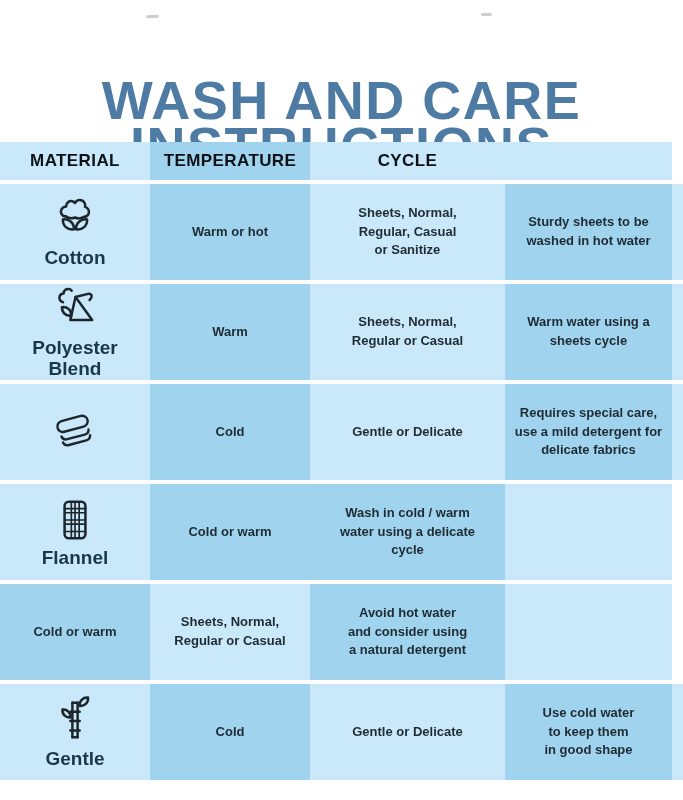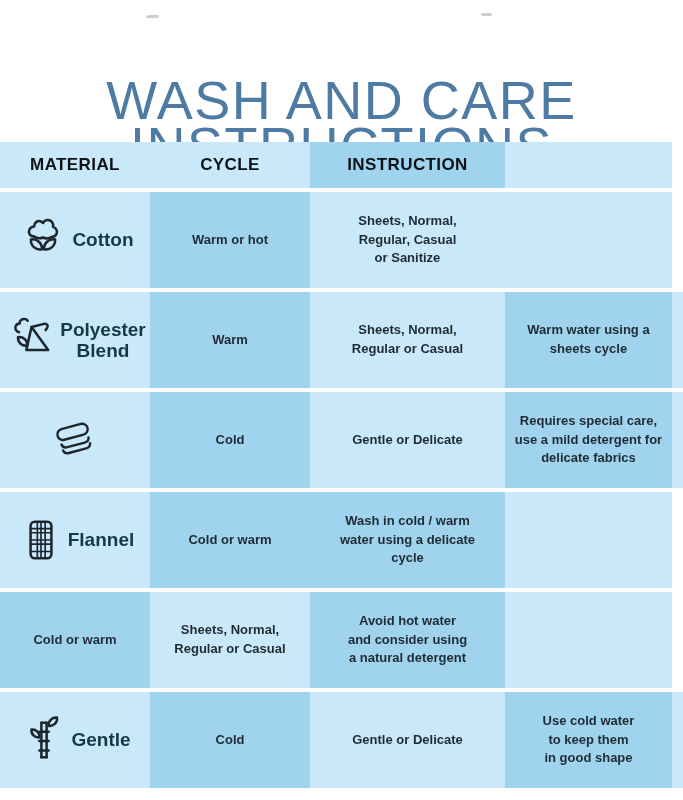--- a/index.html
+++ b/index.html
@@ -10,37 +10,37 @@
   html,body{margin:0;padding:0;}
   body{
     width:683px;height:800px;background:#ffffff;position:relative;overflow:hidden;
     font-family:"Liberation Sans",sans-serif;
   }
   .dash{position:absolute;height:3px;border-radius:2px;background:#c9ced2;}
   .dash-1{left:146px;top:15px;width:13px;transform:rotate(-4deg);}
   .dash-2{left:481px;top:13px;width:11px;}
   .title{
     position:absolute;top:42px;left:0;right:0;text-align:center;
-    color:var(--title);font-weight:normal;font-size:54px;line-height:.85;letter-spacing:1.5px;
+    color:var(--title);font-weight:bold;font-size:54px;line-height:.85;letter-spacing:1.5px;
   }
   .title span{display:block;}
   .table{position:absolute;top:142px;left:0;width:683px;}
   .row{display:grid;grid-template-columns:150px 160px 195px 167px 11px;margin-bottom:4px;}
   .cell{display:flex;align-items:center;justify-content:center;text-align:center;padding:2px 4px;}
   .light{background:var(--cell-light);}
   .dark{background:var(--cell-dark);}
   .sliver{background:var(--cell-light);padding:0;}
-  .header-row .cell{height:46px;}
+  .header-row .cell{height:38px;}
   .header-label{font-size:17px;font-weight:bold;color:var(--header-text);letter-spacing:.4px;}
   .body-row .cell{height:96px;}
   .body-text{
     font-size:13px;font-weight:bold;color:var(--body-text);
     line-height:1.45;white-space:pre-line;
   }
-  .mat-cell{flex-direction:row;gap:2px;}
+  .mat-cell{flex-direction:column;gap:2px;}
   .mat-label{
     font-size:19px;font-weight:bold;color:var(--material-text);
     line-height:1.12;white-space:pre-line;
   }
   .icon{display:block;}
   .icon svg{display:block;stroke:var(--icon);fill:none;stroke-width:2.4;stroke-linecap:round;stroke-linejoin:round;}
 </style>
 </head>
 <body>
 
@@ -51,25 +51,25 @@
   <span>WASH AND CARE</span>
   <span>INSTRUCTIONS</span>
 </h1>
 
 <div class="table">
 
   <div class="row header-row">
     <div class="cell light">
       <span class="header-label">MATERIAL</span>
     </div>
+    <div class="cell dark">
+      <span class="header-label">TEMPERATURE</span>
+    </div>
     <div class="cell light">
       <span class="header-label">CYCLE</span>
-    </div>
-    <div class="cell dark">
-      <span class="header-label">INSTRUCTION</span>
     </div>
     <div class="cell sliver"></div>
   </div>
 
   <div class="row body-row">
     <div class="cell light mat-cell">
       <span class="icon">
         <svg viewBox="0 0 48 48" width="54" height="50">
           <path d="M15 20.5 C11.5 20.5 9.5 16.8 11 13.8 C12 12 13.5 11 15.5 11 C15.3 7.5 18.7 5 22 6.2 C22.8 6.5 23.5 7 24 7.7 C25.2 5.6 27.6 4.5 30 5.1 C32.8 5.8 34.4 8.7 33.6 11.4 C36.7 12.2 38.3 15.6 36.9 18.4 C36.1 20 34.5 21 32.7 21"></path>
           <path d="M15 20.5 C18 22.5 21.5 22.8 24 21.6 C26.5 22.8 30 22.5 32.7 21"></path>
@@ -79,20 +79,24 @@
       </span>
       <span class="mat-label">Cotton</span>
     </div>
     <div class="cell dark">
       <span class="body-text">Warm or hot</span>
     </div>
     <div class="cell light">
       <span class="body-text">Sheets, Normal,
 Regular, Casual
 or Sanitize</span>
+    </div>
+    <div class="cell dark">
+      <span class="body-text">Sturdy sheets to be
+washed in hot water</span>
     </div>
     <div class="cell sliver"></div>
   </div>
 
   <div class="row body-row">
     <div class="cell light mat-cell">
       <span class="icon">
         <svg viewBox="0 0 48 48" width="54" height="50">
           <path d="M12.5 16.5 C9.8 16 8.2 13.2 9.3 10.7 C10 9.2 11.4 8.2 13.1 8.2 C12.9 5.2 15.9 3 18.8 4 C19.6 4.3 20.3 4.8 20.8 5.5"></path>
           <path d="M20.5 29.5 C20.8 24.4 16.7 20.6 11.5 21.3 C11.2 26.4 15.3 30.2 20.5 29.5 Z"></path>

